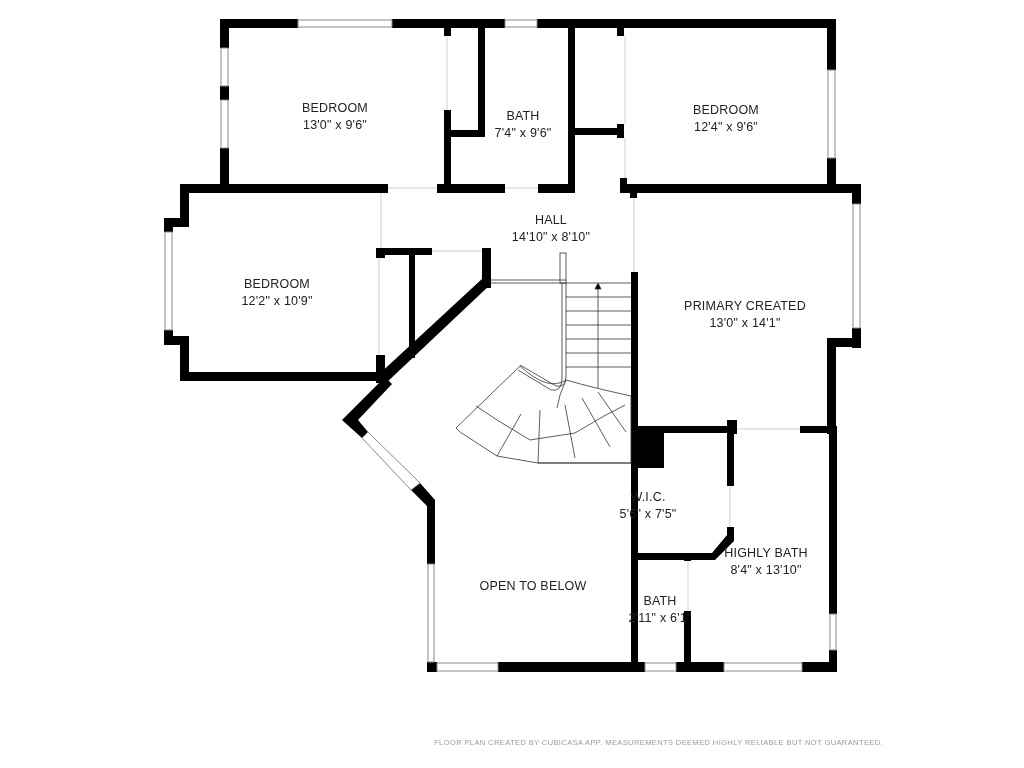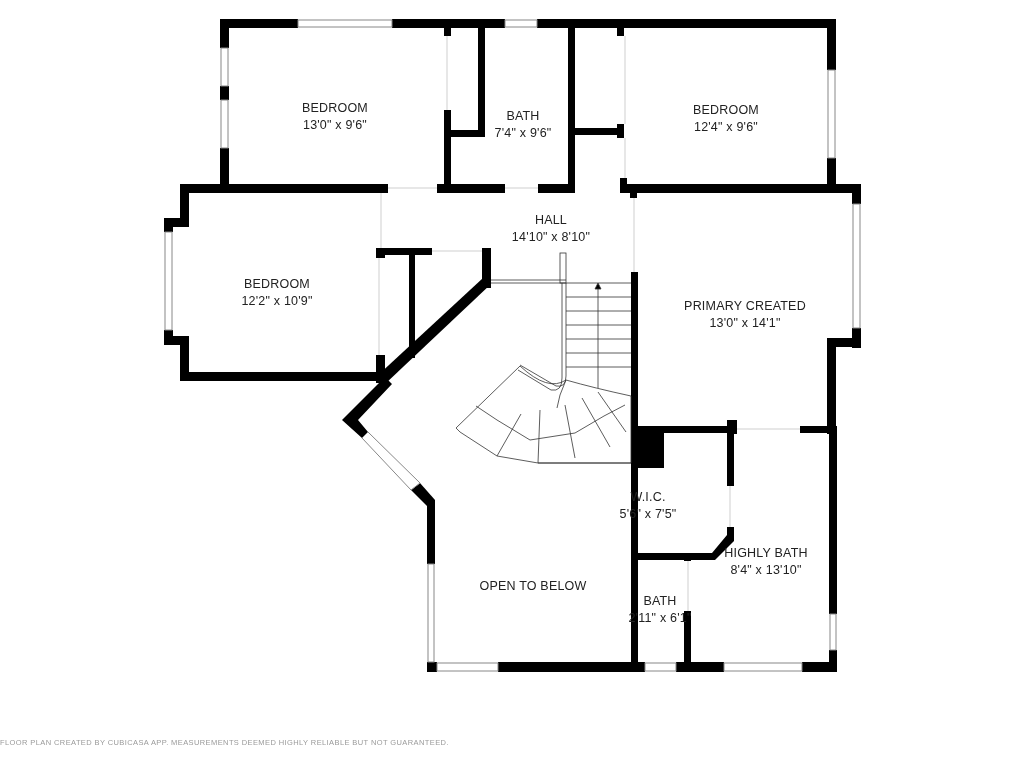--- a/index.html
+++ b/index.html
@@ -1,21 +1,21 @@
 <!DOCTYPE html>
 <html><head>
   <meta charset="utf-8">
   <style>
     html, body { margin: 0; padding: 0; background: #ffffff; }
     body { width: 1024px; height: 768px; position: relative; overflow: hidden; font-family: "Liberation Sans", "DejaVu Sans", sans-serif; }
     #plan { position: absolute; left: 0; top: 0; width: 1024px; height: 768px; }
     .room-label { position: absolute; text-align: center; color: #222; font-size: 12.5px; line-height: 17px; transform: translateX(-50%); white-space: nowrap; letter-spacing: 0.2px; }
     .room-label .name { display: block; }
     .room-label .dims { display: block; }
-    .footer { position: absolute; left: 0; width: 883px; top: 738px; text-align: left; font-size: 7.5px; color: #9a9a9a; letter-spacing: 0.4px; }
+    .footer { position: absolute; left: 0; width: 883px; top: 738px; text-align: right; font-size: 7.5px; color: #9a9a9a; letter-spacing: 0.4px; }
   </style>
 </head>
 <body>
 
 <svg id="plan" viewBox="0 0 1024 768" xmlns="http://www.w3.org/2000/svg">
   <g fill="#000">
 
     <rect x="220" y="19" width="78" height="9"></rect>
     <rect x="392" y="19" width="113" height="9"></rect>
     <rect x="537" y="19" width="299" height="9"></rect>

